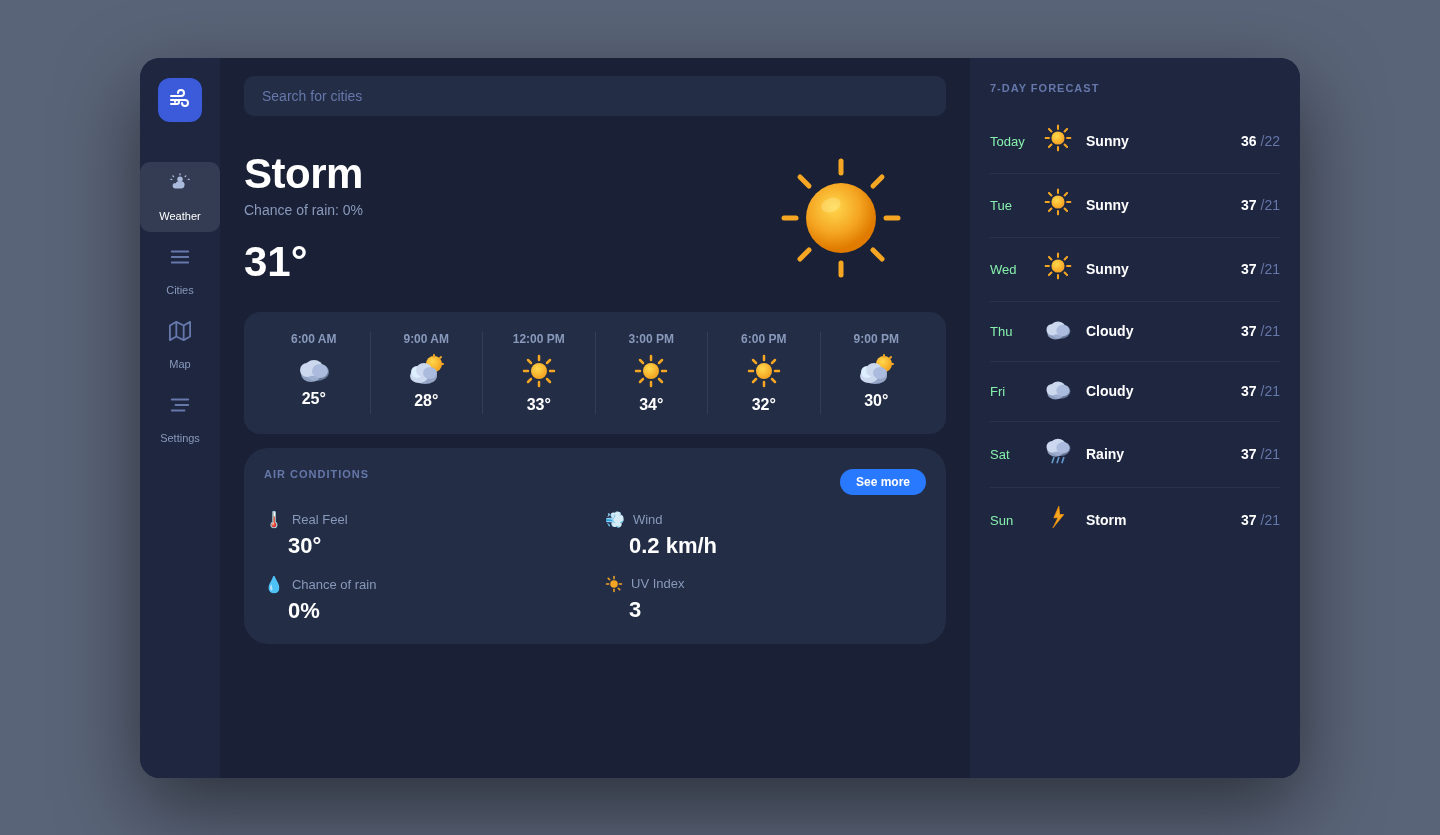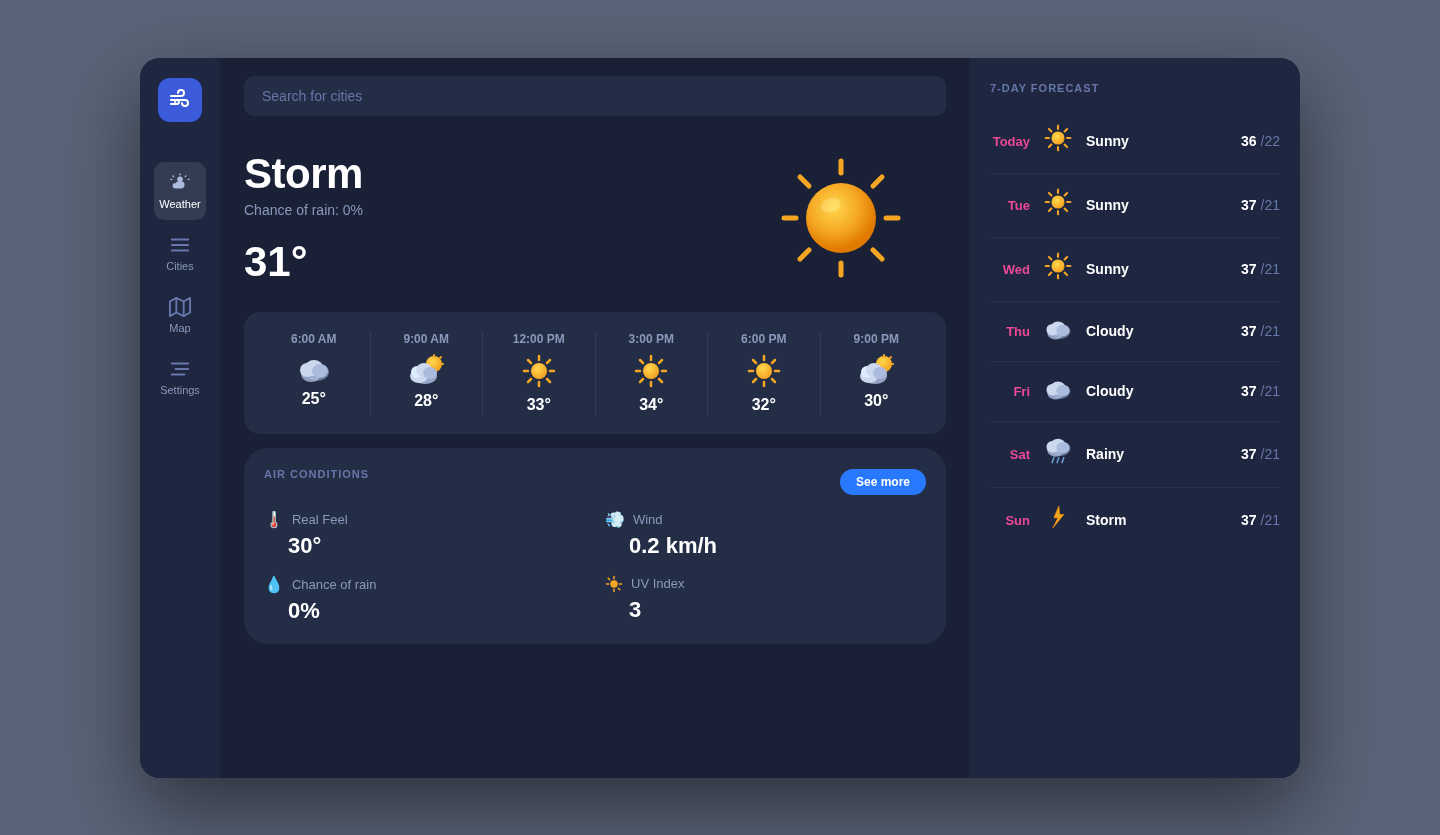--- a/index.html
+++ b/index.html
@@ -47,25 +47,25 @@
       display: flex;
       flex-direction: column;
       align-items: center;
       gap: 4px;
       width: 100%;
     }
     .sidebar-item {
       display: flex;
       flex-direction: column;
       align-items: center;
-      gap: 4px;
+      gap: 16px;
       padding: 10px 8px;
       border-radius: 10px;
       cursor: pointer;
-      width: 52px;
+      width: 80px;
       transition: background 0.2s;
     }
     .sidebar-item.active { background: rgba(255,255,255,0.1); }
     .sidebar-item svg { width: 22px; height: 22px; }
     .sidebar-item-label {
       font-size: 11px;
       color: #8899bb;
       text-align: center;
     }
     .sidebar-item.active .sidebar-item-label { color: #ffffff; }
@@ -245,23 +245,22 @@
     .day-forecast-item {
       display: flex;
       align-items: center;
       padding: 14px 0;
       border-bottom: 1px solid rgba(255,255,255,0.06);
     }
     .day-forecast-item:last-child { border-bottom: none; }
     .day-name {
       width: 40px;
       font-size: 13px;
-      color: #ec4899;
-      font-weight: 700;
-      text-align: right;
+      color: #86efac;
+      font-weight: 400;
     }
     .day-icon {
       font-size: 26px;
       width: 40px;
       text-align: center;
       margin: 0 8px;
     }
     .day-condition {
       flex: 1;
       font-size: 14px;

